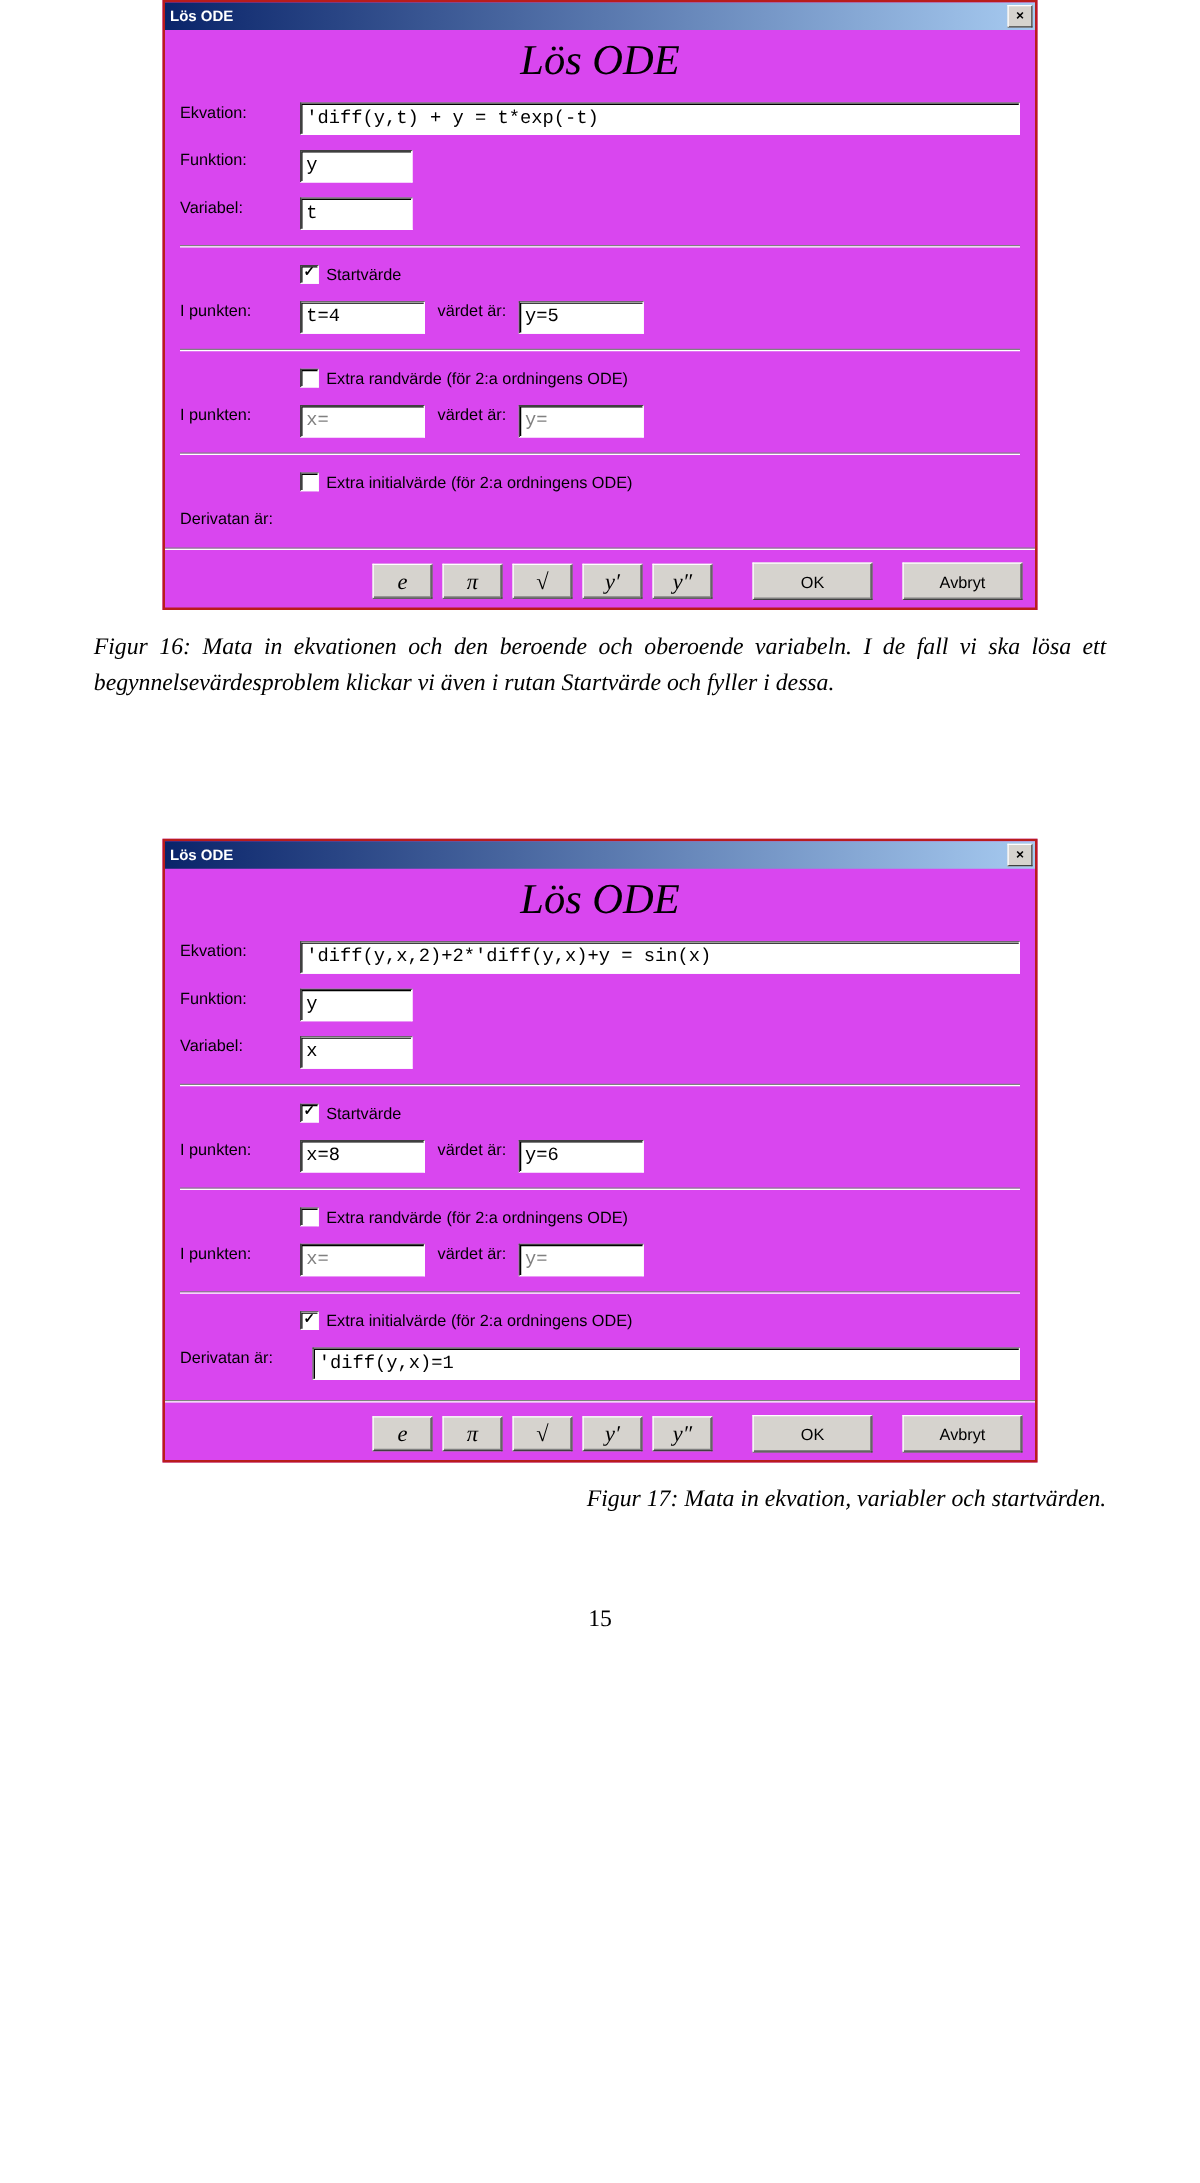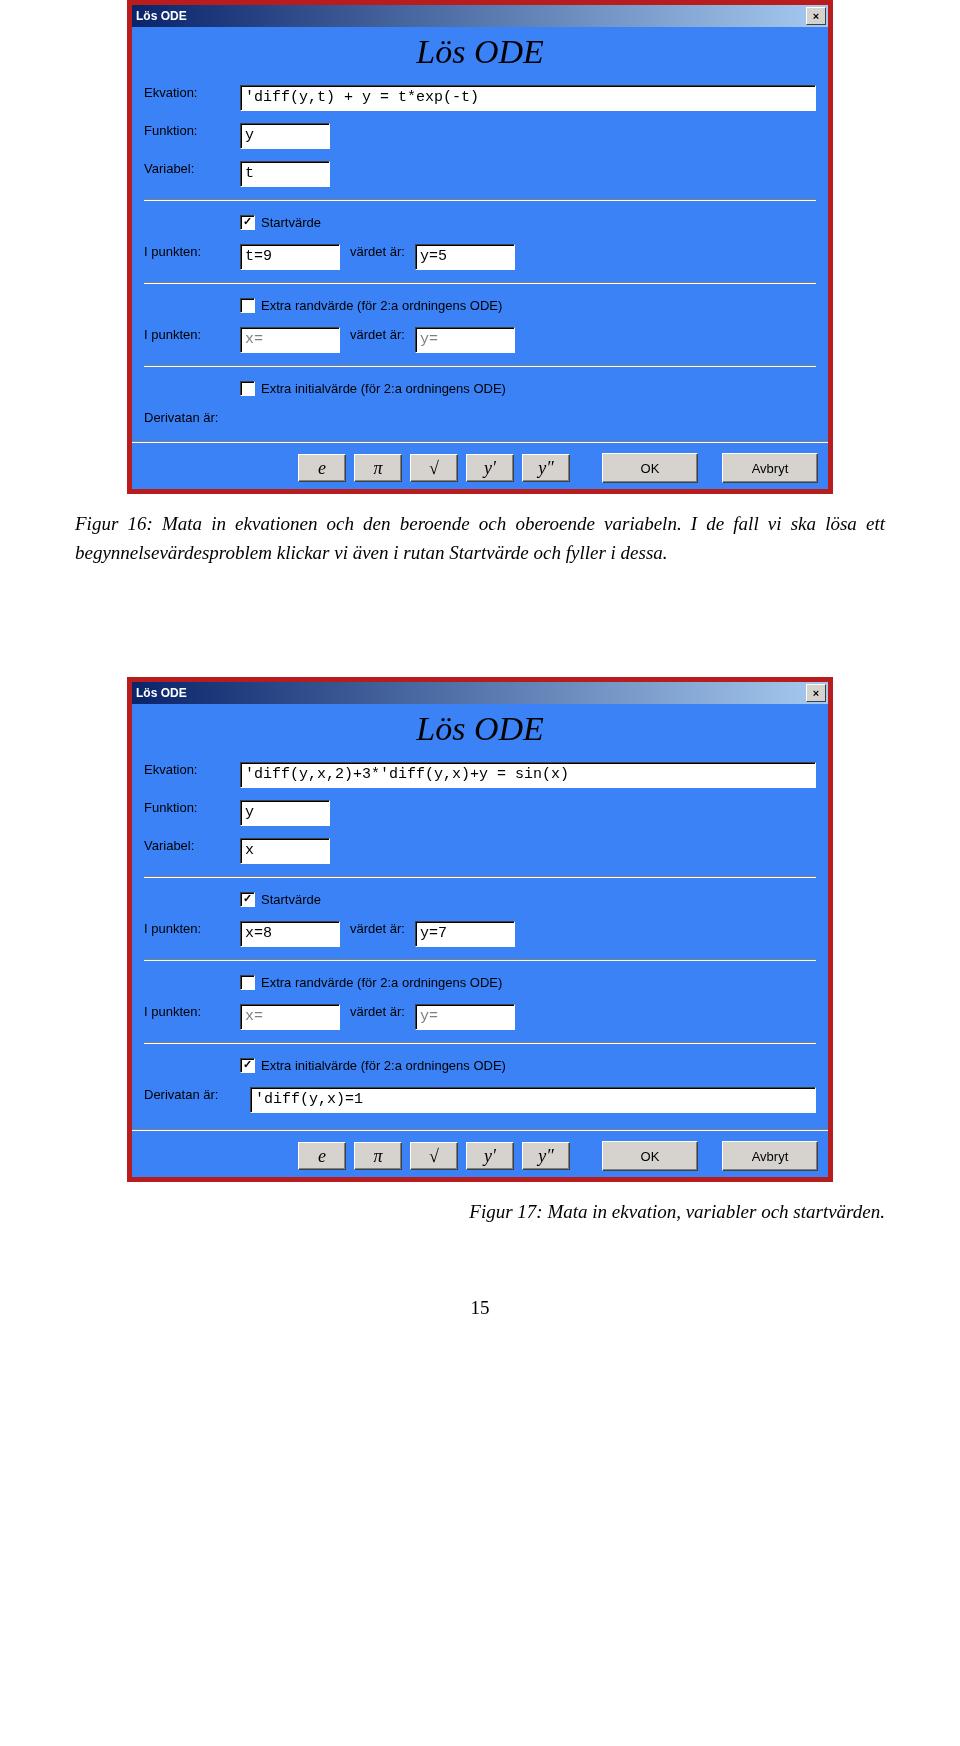--- a/index.html
+++ b/index.html
@@ -8,22 +8,22 @@
   font-family:"Times New Roman", serif;
   color:#000;
   width:960px;
 }
 .page{
   padding:0 75px 40px 75px;
 }
 .dlg{
   width:696px;
   margin:0 auto;
-  border:5px solid #b91c1c;
-  background:#3b82f6;
+  border:2px solid #b91c1c;
+  background:#d946ef;
   font-family:Tahoma,Arial,sans-serif;
   font-size:13px;
 }
 .titlebar{
   height:22px;
   background:linear-gradient(to right,#0a246a 0%,#a6caf0 100%);
   color:#fff;
   display:flex;
   align-items:center;
   padding:0 2px 0 4px;
@@ -146,21 +146,21 @@
         <span class="inp w-sm">t</span>
       </div>
 
       <div class="sep"></div>
       <div class="chk">
         <span class="chkbox">✓</span>
         <span>Startvärde</span>
       </div>
       <div class="row">
         <span class="lbl">I punkten:</span>
-        <span class="inp w-med">t=9</span>
+        <span class="inp w-med">t=4</span>
         <span>värdet är:</span>
         <span class="inp w-med">y=5</span>
       </div>
 
       <div class="sep"></div>
       <div class="chk">
         <span class="chkbox"></span>
         <span>Extra randvärde (för 2:a ordningens ODE)</span>
       </div>
       <div class="row">
@@ -200,41 +200,41 @@
   <div class="dlg">
     <div class="titlebar">
       <span>Lös ODE</span>
       <span class="spacer"></span>
       <span class="closebtn">×</span>
     </div>
     <div class="heading">Lös ODE</div>
     <div class="body">
       <div class="row">
         <span class="lbl">Ekvation:</span>
-        <span class="inp w-full">'diff(y,x,2)+3*'diff(y,x)+y = sin(x)</span>
+        <span class="inp w-full">'diff(y,x,2)+2*'diff(y,x)+y = sin(x)</span>
       </div>
       <div class="row">
         <span class="lbl">Funktion:</span>
         <span class="inp w-sm">y</span>
       </div>
       <div class="row">
         <span class="lbl">Variabel:</span>
         <span class="inp w-sm">x</span>
       </div>
 
       <div class="sep"></div>
       <div class="chk">
         <span class="chkbox">✓</span>
         <span>Startvärde</span>
       </div>
       <div class="row">
         <span class="lbl">I punkten:</span>
         <span class="inp w-med">x=8</span>
         <span>värdet är:</span>
-        <span class="inp w-med">y=7</span>
+        <span class="inp w-med">y=6</span>
       </div>
 
       <div class="sep"></div>
       <div class="chk">
         <span class="chkbox"></span>
         <span>Extra randvärde (för 2:a ordningens ODE)</span>
       </div>
       <div class="row">
         <span class="lbl">I punkten:</span>
         <span class="inp w-med disabled">x=</span>

